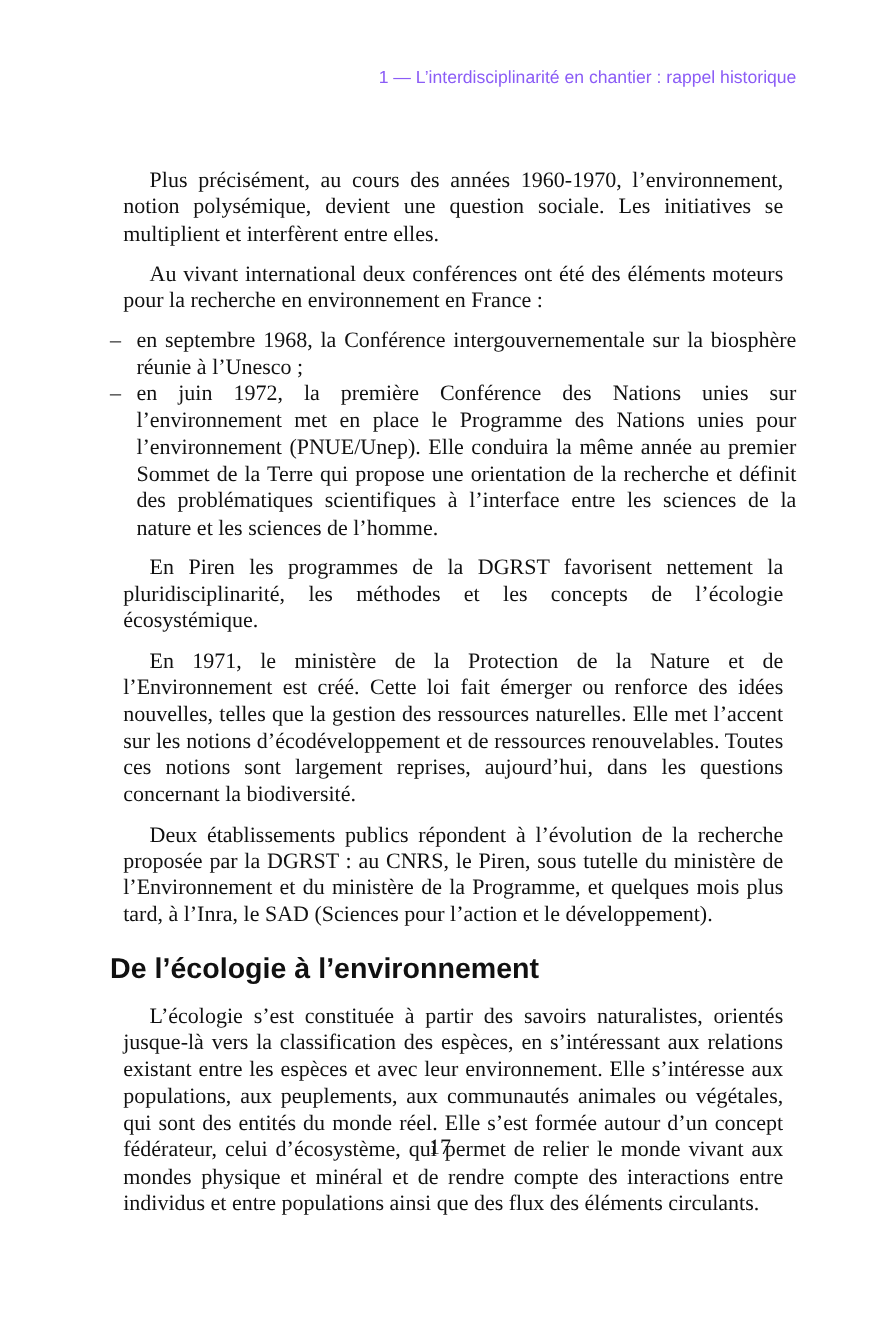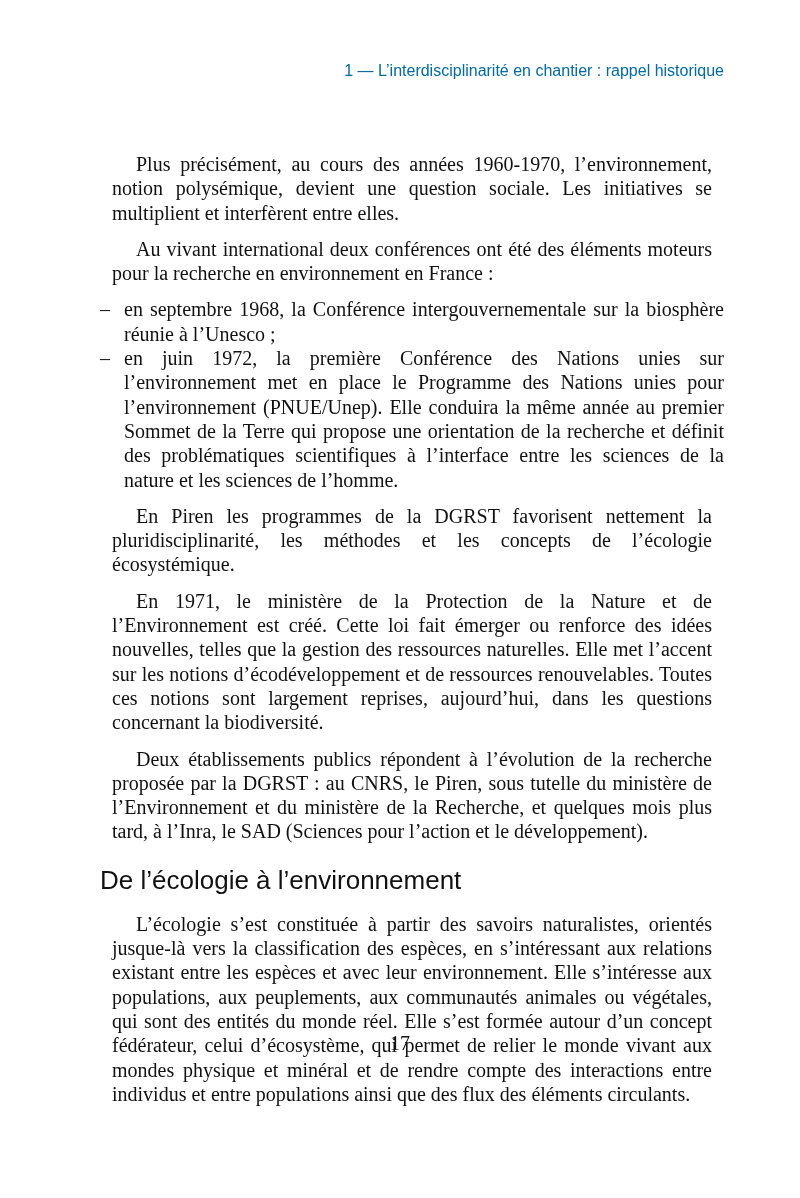--- a/index.html
+++ b/index.html
@@ -1,34 +1,34 @@
 <!DOCTYPE html>
 <html><head>
 <meta charset="utf-8">
 <style>
   html, body { margin: 0; padding: 0; background: #ffffff; }
   body { width: 800px; height: 1198px; position: relative; overflow: hidden; }
   .page { position: absolute; left: 0; top: 0; width: 800px; height: 1198px; background: #fff; }
   .running-head {
     position: absolute; right: 76px; top: 62px;
-    font-family: "Liberation Sans", sans-serif; font-size: 16px; color: #0369a1;
+    font-family: "Liberation Sans", sans-serif; font-size: 16px; color: #8b5cf6;
     white-space: nowrap;
     margin-left: 26px;
   }
   .body-text {
     position: absolute; left: 100px; top: 140px; width: 624px;
     font-family: "Liberation Serif", serif; font-size: 20px; line-height: 24.3px;
     color: #111; text-align: justify;
   }
   .body-text p { margin: 12px; text-indent: 24px; }
   .body-text ul { list-style: none; margin: 0; padding: 0; }
   .body-text li { position: relative; padding-left: 24px; text-align: justify; }
   .body-text li .dash { position: absolute; left: 0; top: 0; }
   .section-title {
-    font-family: "Liberation Sans", sans-serif; font-size: 26px; font-weight: normal;
+    font-family: "Liberation Sans", sans-serif; font-size: 26px; font-weight: bold;
     color: #111; margin: 20px 0 16px 0; text-indent: 0; line-height: 32px;
     text-align: left;
   }
   .folio {
     position: absolute; left: 0; width: 800px; top: 1032px; text-align: center;
     font-family: "Liberation Serif", serif; font-size: 20px; color: #111;
   }
 </style>
 </head>
 <body>
@@ -44,20 +44,20 @@
         <span class="dash">–</span>
         <span>en septembre 1968, la Conférence intergouvernementale sur la biosphère réunie à l’Unesco ;</span>
       </li>
       <li>
         <span class="dash">–</span>
         <span>en juin 1972, la première Conférence des Nations unies sur l’environnement met en place le Programme des Nations unies pour l’environnement (PNUE/Unep). Elle conduira la même année au premier Sommet de la Terre qui propose une orientation de la recherche et définit des problématiques scientifiques à l’interface entre les sciences de la nature et les sciences de l’homme.</span>
       </li>
     </ul>
     <p>En Piren les programmes de la DGRST favorisent nettement la pluridisciplinarité, les méthodes et les concepts de l’écologie écosystémique.</p>
     <p>En 1971, le ministère de la Protection de la Nature et de l’Environnement est créé. Cette loi fait émerger ou renforce des idées nouvelles, telles que la gestion des ressources naturelles. Elle met l’accent sur les notions d’écodéveloppement et de ressources renouvelables. Toutes ces notions sont largement reprises, aujourd’hui, dans les questions concernant la biodiversité.</p>
-    <p>Deux établissements publics répondent à l’évolution de la recherche proposée par la DGRST : au CNRS, le Piren, sous tutelle du ministère de l’Environnement et du ministère de la Recherche, et quelques mois plus tard, à l’Inra, le SAD (Sciences pour l’action et le développement).</p>
+    <p>Deux établissements publics répondent à l’évolution de la recherche proposée par la DGRST : au CNRS, le Piren, sous tutelle du ministère de l’Environnement et du ministère de la Programme, et quelques mois plus tard, à l’Inra, le SAD (Sciences pour l’action et le développement).</p>
 
     <h2 class="section-title">De l’écologie à l’environnement</h2>
     <p>L’écologie s’est constituée à partir des savoirs naturalistes, orientés jusque-là vers la classification des espèces, en s’intéressant aux relations existant entre les espèces et avec leur environnement. Elle s’intéresse aux populations, aux peuplements, aux communautés animales ou végétales, qui sont des entités du monde réel. Elle s’est formée autour d’un concept fédérateur, celui d’écosystème, qui permet de relier le monde vivant aux mondes physique et minéral et de rendre compte des interactions entre individus et entre populations ainsi que des flux des éléments circulants.</p>
   </div>
 
   <div class="folio">17</div>
 </div>
 
 </body></html>

